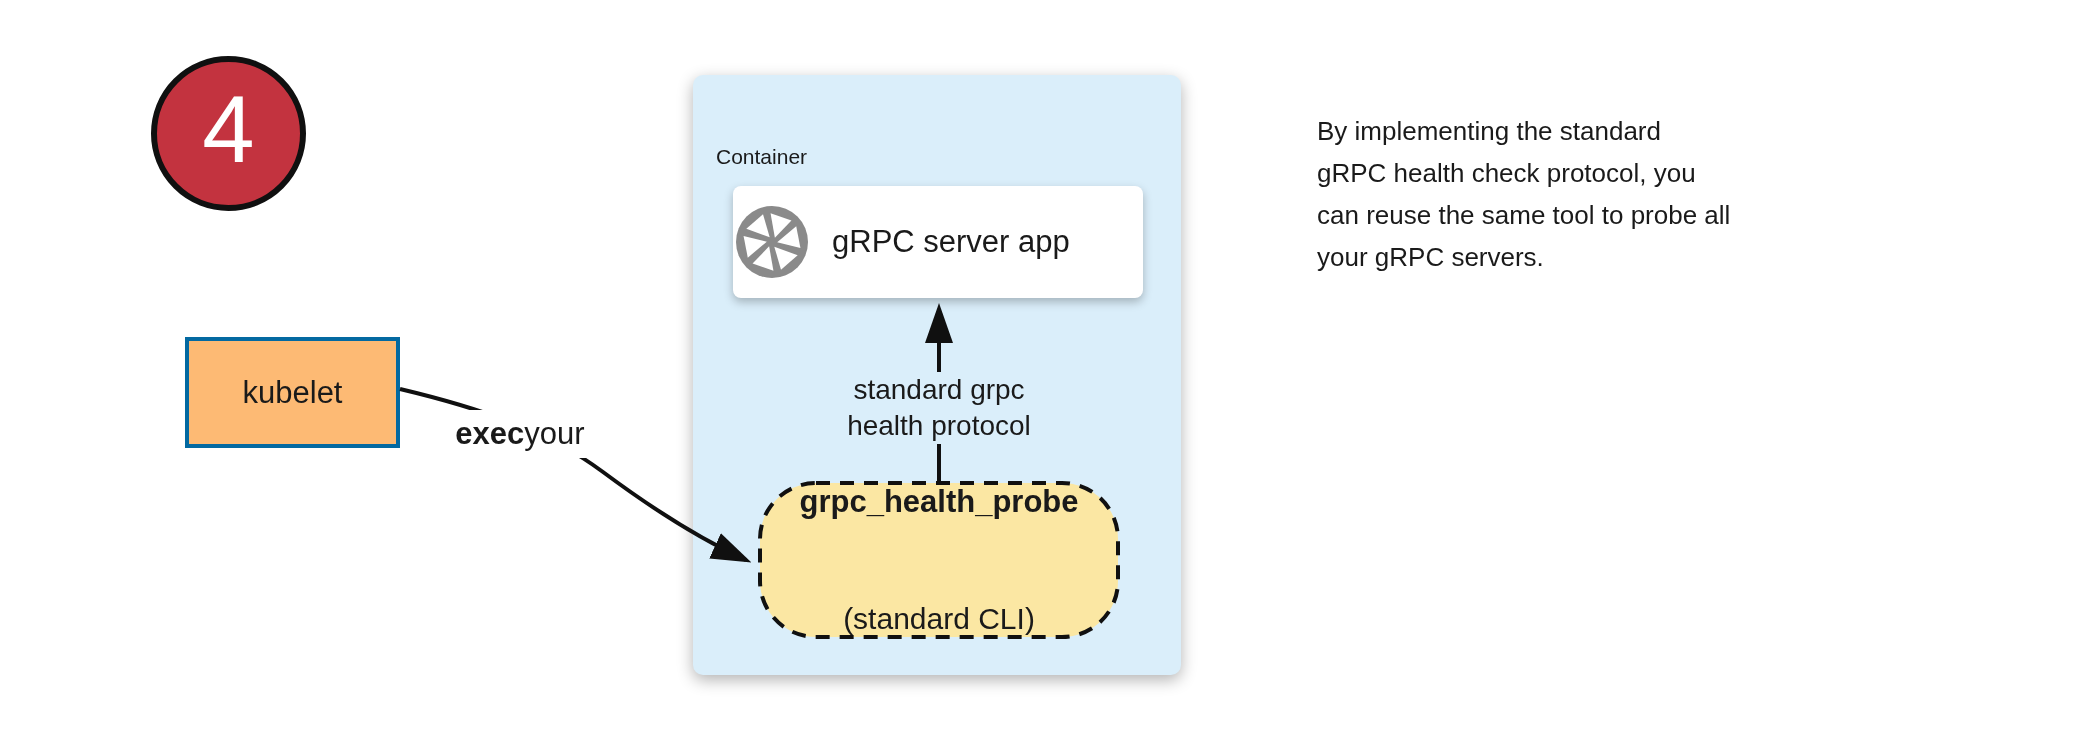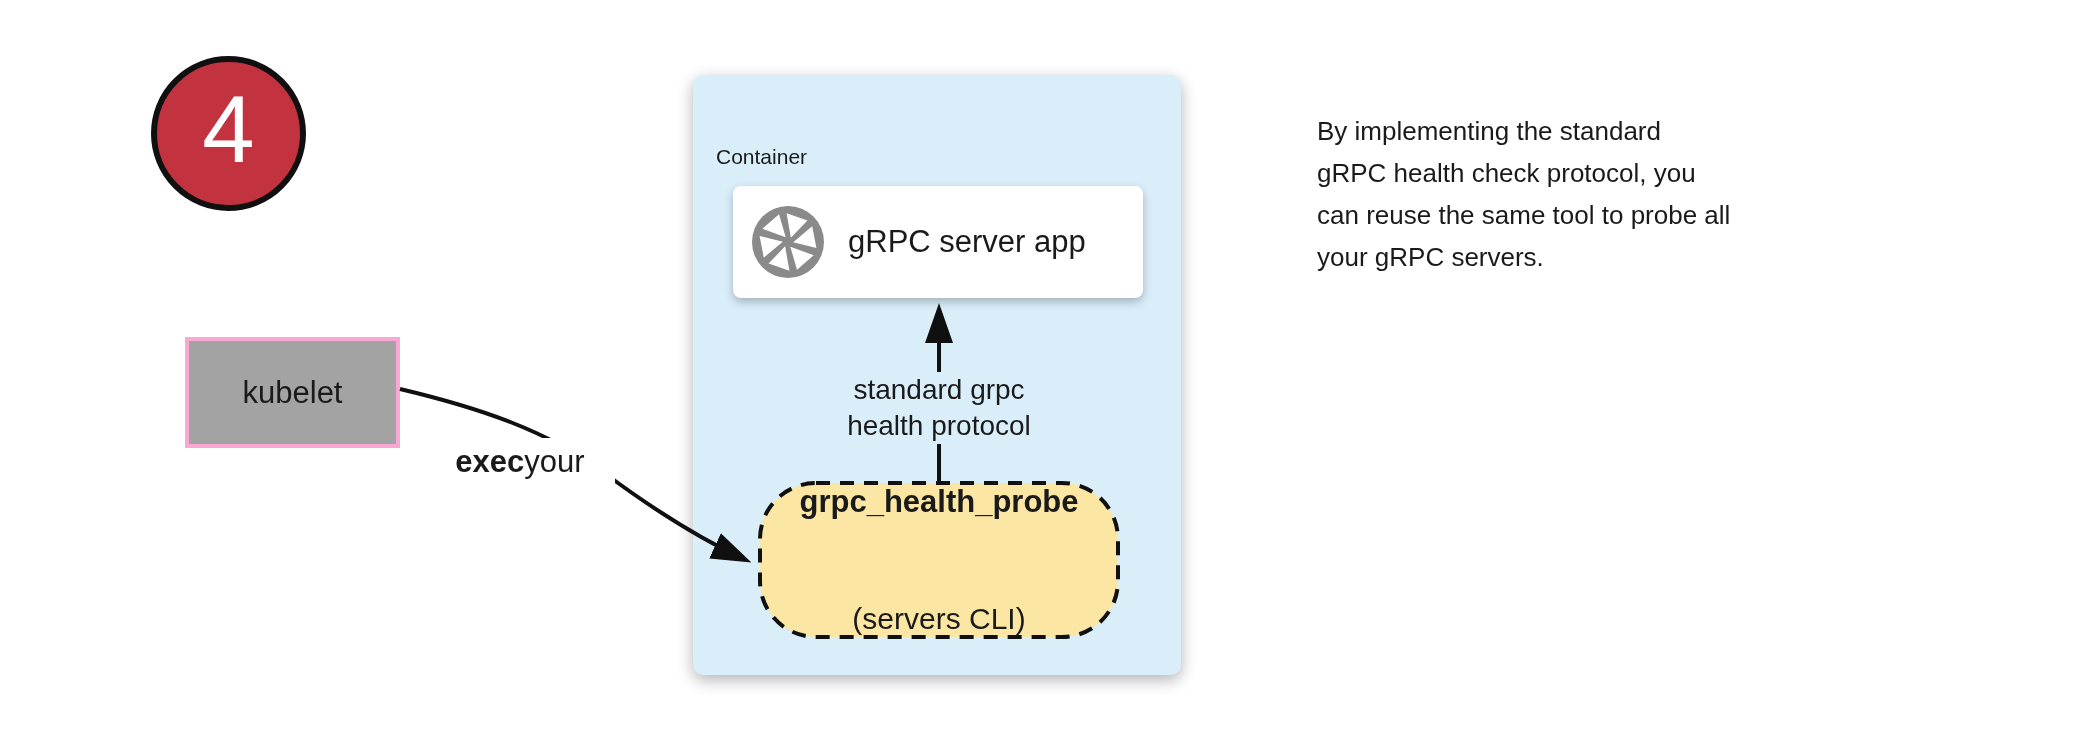--- a/index.html
+++ b/index.html
@@ -10,52 +10,52 @@
   
   .badge{
     position:absolute;left:151px;top:56px;width:155px;height:155px;
     border-radius:50%;background:#c3333f;border:6px solid #101010;
     box-sizing:border-box;display:flex;align-items:center;justify-content:center;
   }
   .badge span{color:#ffffff;font-size:94px;line-height:1;padding-bottom:8px;}
   
   .kubelet{
     position:absolute;left:185px;top:337px;width:215px;height:111px;
-    background:#a3a3a3;border:4px solid #f9a8d4;box-sizing:border-box;
+    background:#fdba74;border:4px solid #0369a1;box-sizing:border-box;
     display:flex;align-items:center;justify-content:center;font-size:31px;
   }
   
   .container-box{
     position:absolute;left:693px;top:75px;width:488px;height:600px;
     background:#daeefa;border-radius:10px;
     box-shadow:0 5px 16px rgba(0,0,0,0.30);
   }
   .container-title{position:absolute;left:23px;top:30px;font-size:21px;margin-top:40px;}
   .server-card{
     position:absolute;left:40px;top:111px;width:410px;height:112px;
     background:#ffffff;border-radius:8px;box-shadow:0 4px 10px rgba(0,0,0,0.25);
-    display:flex;align-items:center;padding-left:19px;box-sizing:border-box;
+    display:flex;align-items:center;padding-left:3px;box-sizing:border-box;
     font-size:31px;
   }
   .server-card svg{width:72px;height:72px;margin-right:24px;flex:0 0 auto;}
   
   .overlay{position:absolute;left:0;top:0;width:2100px;height:750px;pointer-events:none;}
   
   .pill-text{
     position:absolute;left:760px;top:483px;width:358px;height:154px;
     display:flex;flex-direction:column;align-items:center;justify-content:space-between;
     line-height:37px;
   }
   .pill-title{font-weight:bold;font-size:31px;}
   .pill-sub{font-size:30px;}
   
   .exec-label{
     position:absolute;left:425px;top:410px;width:190px;height:48px;
     background:#ffffff;display:flex;align-items:center;justify-content:center;
-    font-size:31px;white-space:pre;margin-top:28px;
+    font-size:31px;white-space:pre;
   }
   .exec-label b{font-weight:bold;}
   
   .protocol-label{
     position:absolute;left:824px;top:372px;width:230px;height:72px;
     background:#daeefa;font-size:28px;line-height:36px;text-align:center;
     white-space:pre-line;
   }
   
   .note{
@@ -103,21 +103,21 @@
 
     <line x1="939" y1="484" x2="939" y2="309" stroke="#101010" stroke-width="4" marker-end="url(#ah)"></line>
 
     <path d="M 400,389 C 480,408 548,431 603,472 C 650,507 700,539 746,560" fill="none" stroke="#101010" stroke-width="4" marker-end="url(#ah)"></path>
 
     <rect x="760" y="483" width="358" height="154" rx="56" ry="56" fill="#fbe7a3" stroke="#101010" stroke-width="4" stroke-dasharray="14 10"></rect>
   </svg>
 
   <div class="pill-text">
     <div class="pill-title">grpc_health_probe</div>
-    <div class="pill-sub">(servers CLI)</div>
+    <div class="pill-sub">(standard CLI)</div>
   </div>
 
   <div class="exec-label"><b>exec</b> <span>your</span></div>
 
   <div class="protocol-label">standard grpc
 health protocol</div>
 
   <div class="note">By implementing the standard
 gRPC health check protocol, you
 can reuse the same tool to probe all

